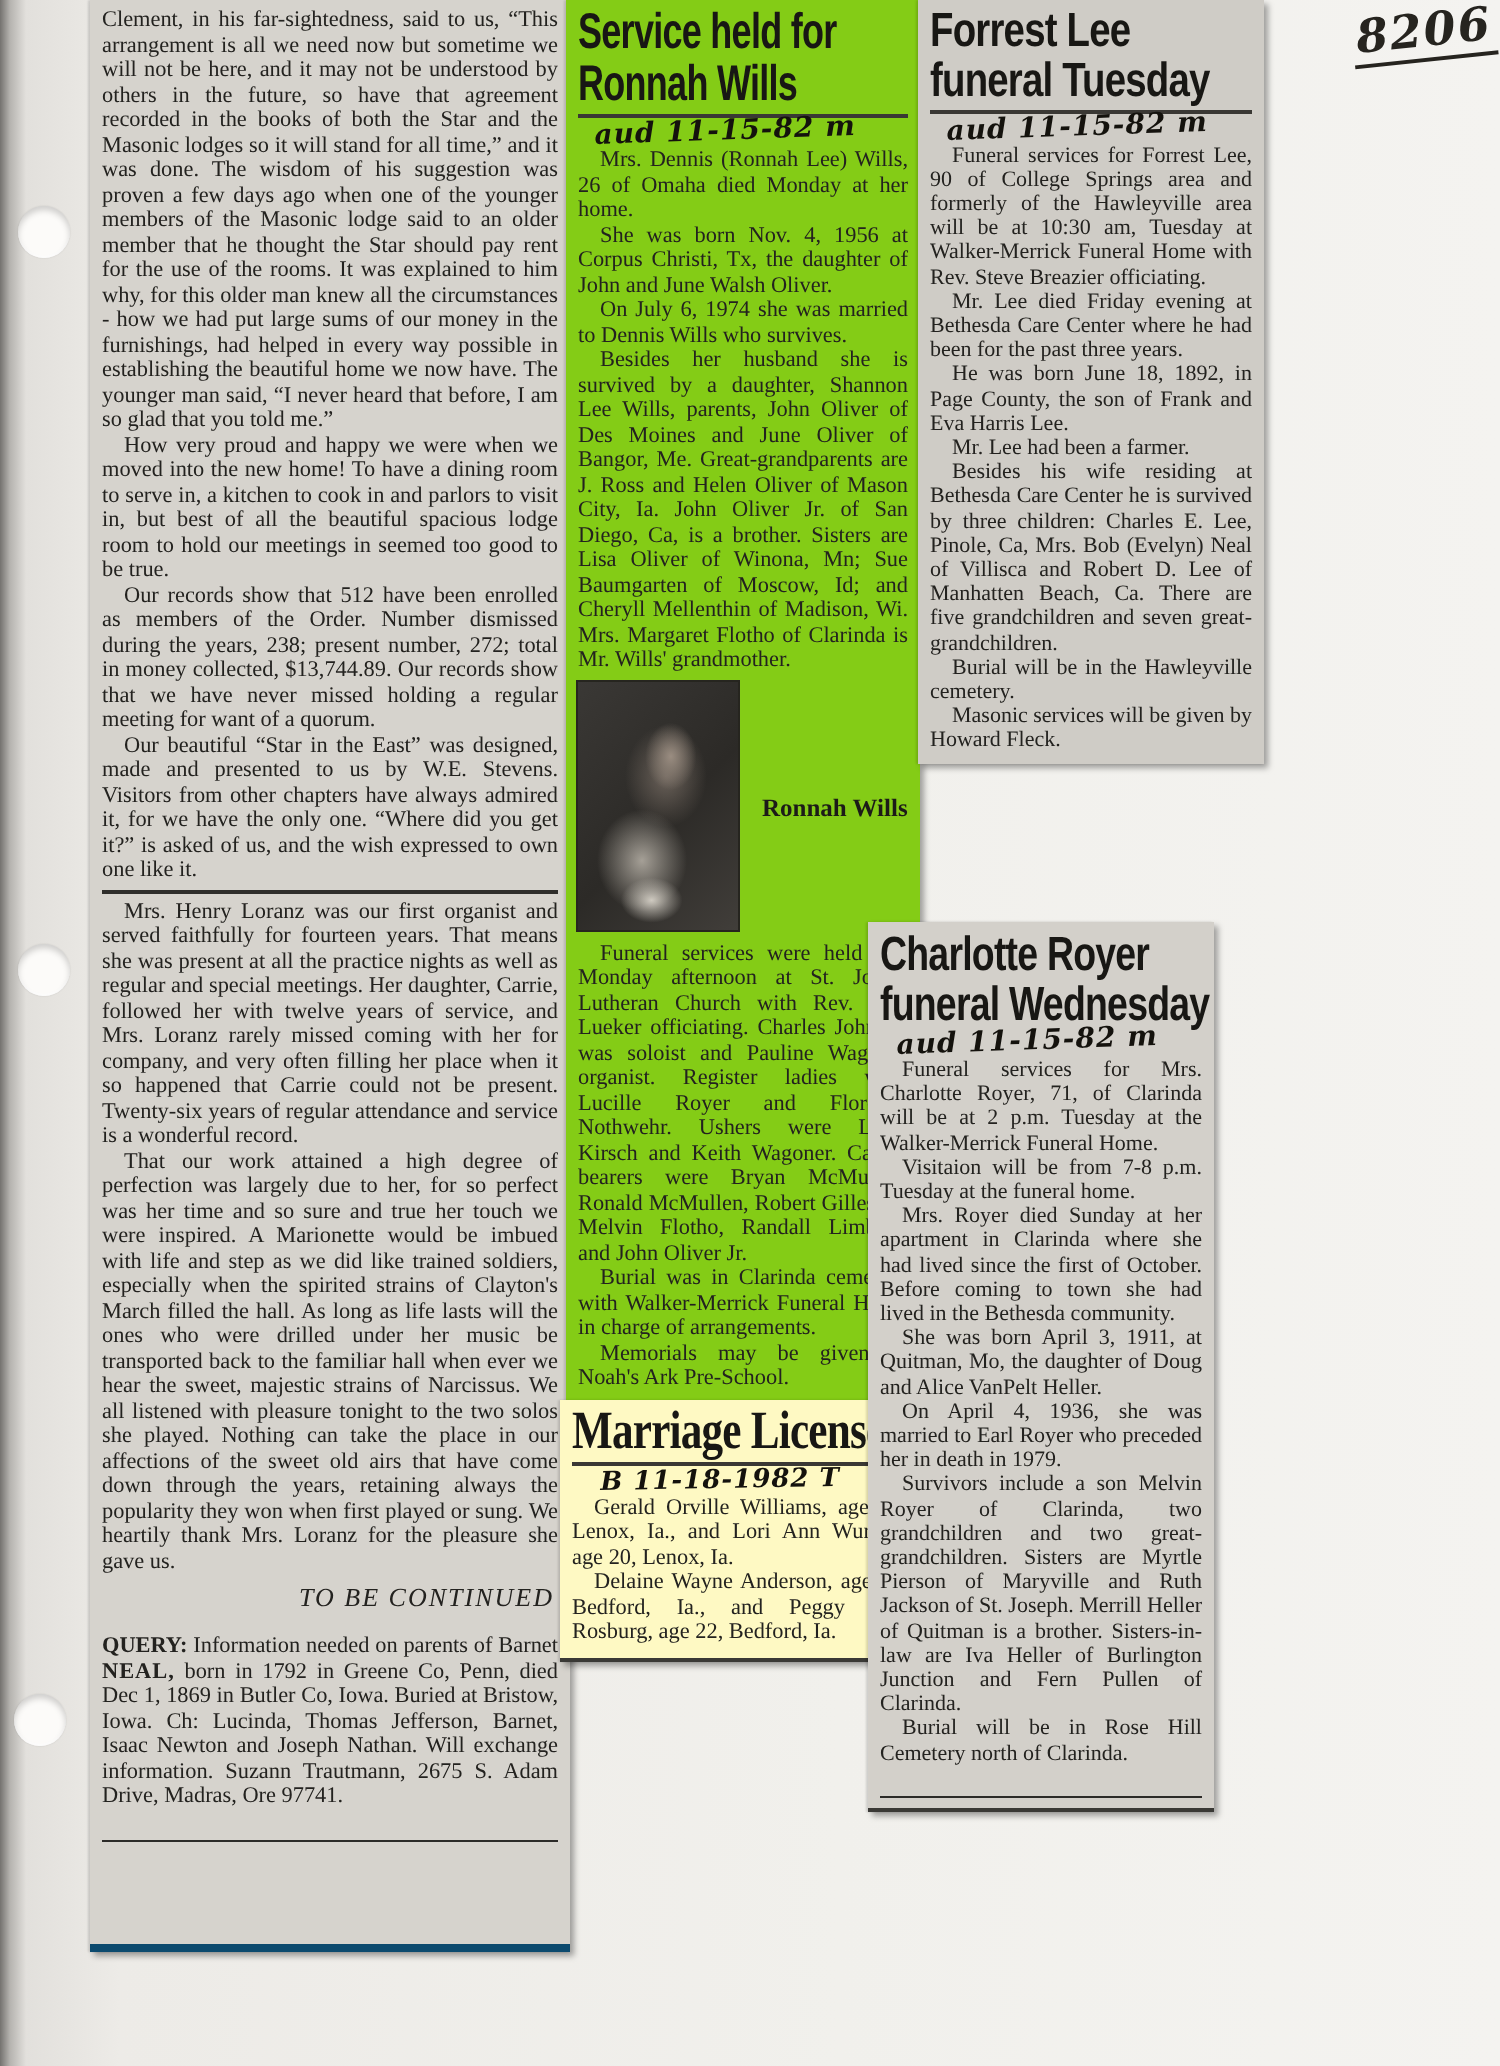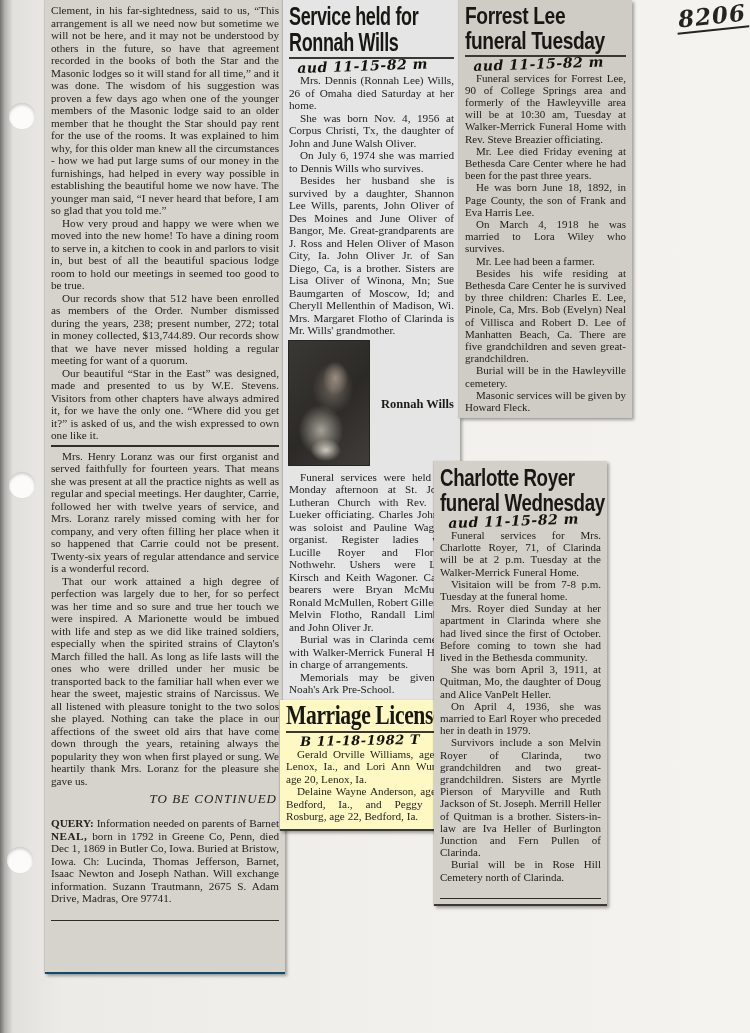--- a/index.html
+++ b/index.html
@@ -71,38 +71,38 @@
 </style>
 </head>
 <body>
 
 <div class="hole" style="left:9px;top:103px;"></div>
 <div class="hole" style="left:9px;top:472px;"></div>
 <div class="hole" style="left:7px;top:847px;"></div>
 
 <div class="page-number">8206</div>
 
-<div class="clip" style="left:45px;top:0;width:228px;padding:4px 6px 6px 6px;background:#d6d3cd;border-bottom:2px solid #0c4a6e;min-height:962px;">
+<div class="clip" style="left:45px;top:0;width:228px;padding:4px 6px 6px 6px;background:#d6d3cd;border-bottom:4px solid #0c4a6e;min-height:962px;">
   <p class="np noindent">Clement, in his far-sightedness, said to us, “This arrangement is all we need now but sometime we will not be here, and it may not be understood by others in the future, so have that agreement recorded in the books of both the Star and the Masonic lodges so it will stand for all time,” and it was done. The wisdom of his suggestion was proven a few days ago when one of the younger members of the Masonic lodge said to an older member that he thought the Star should pay rent for the use of the rooms. It was explained to him why, for this older man knew all the circumstances - how we had put large sums of our money in the furnishings, had helped in every way possible in establishing the beautiful home we now have. The younger man said, “I never heard that before, I am so glad that you told me.”</p>
   <p class="np">How very proud and happy we were when we moved into the new home! To have a dining room to serve in, a kitchen to cook in and parlors to visit in, but best of all the beautiful spacious lodge room to hold our meetings in seemed too good to be true.</p>
   <p class="np">Our records show that 512 have been enrolled as members of the Order. Number dismissed during the years, 238; present number, 272; total in money collected, $13,744.89. Our records show that we have never missed holding a regular meeting for want of a quorum.</p>
   <p class="np">Our beautiful “Star in the East” was designed, made and presented to us by W.E. Stevens. Visitors from other chapters have always admired it, for we have the only one. “Where did you get it?” is asked of us, and the wish expressed to own one like it.</p>
   <div class="rule"></div>
   <p class="np">Mrs. Henry Loranz was our first organist and served faithfully for fourteen years. That means she was present at all the practice nights as well as regular and special meetings. Her daughter, Carrie, followed her with twelve years of service, and Mrs. Loranz rarely missed coming with her for company, and very often filling her place when it so happened that Carrie could not be present. Twenty-six years of regular attendance and service is a wonderful record.</p>
   <p class="np">That our work attained a high degree of perfection was largely due to her, for so perfect was her time and so sure and true her touch we were inspired. A Marionette would be imbued with life and step as we did like trained soldiers, especially when the spirited strains of Clayton's March filled the hall. As long as life lasts will the ones who were drilled under her music be transported back to the familiar hall when ever we hear the sweet, majestic strains of Narcissus. We all listened with pleasure tonight to the two solos she played. Nothing can take the place in our affections of the sweet old airs that have come down through the years, retaining always the popularity they won when first played or sung. We heartily thank Mrs. Loranz for the pleasure she gave us.</p>
   <p class="continued">TO BE CONTINUED</p>
   <p class="np noindent underline-last"><span class="query-label">QUERY:</span><span> Information needed on parents of Barnet </span><span class="query-name">NEAL,</span><span> born in 1792 in Greene Co, Penn, died Dec 1, 1869 in Butler Co, Iowa. Buried at Bristow, Iowa. Ch: Lucinda, Thomas Jefferson, Barnet, Isaac Newton and Joseph Nathan. Will exchange information. Suzann Trautmann, 2675 S. Adam Drive, Madras, Ore 97741.</span></p>
 </div>
 
-<div class="clip" style="left:283px;top:0;width:165px;padding:3px 6px 4px 6px;background:#e5e5e5;border-bottom:2px solid #3a3935;">
+<div class="clip" style="left:283px;top:0;width:165px;padding:3px 6px 4px 6px;background:#84cc16;border-bottom:2px solid #3a3935;">
   <div class="headline-sans" style="font-size:25px;line-height:26px;transform:scaleX(0.72);">Service held for</div>
   <div class="headline-sans" style="font-size:25px;line-height:26px;transform:scaleX(0.72);">Ronnah Wills</div>
   <div class="head-rule"></div>
   <span class="handwriting hw-block">aud 11-15-82 m</span>
-  <p class="np">Mrs. Dennis (Ronnah Lee) Wills, 26 of Omaha died Saturday at her home.</p>
+  <p class="np">Mrs. Dennis (Ronnah Lee) Wills, 26 of Omaha died Monday at her home.</p>
   <p class="np">She was born Nov. 4, 1956 at Corpus Christi, Tx, the daughter of John and June Walsh Oliver.</p>
   <p class="np">On July 6, 1974 she was married to Dennis Wills who survives.</p>
   <p class="np">Besides her husband she is survived by a daughter, Shannon Lee Wills, parents, John Oliver of Des Moines and June Oliver of Bangor, Me. Great-grandparents are J. Ross and Helen Oliver of Mason City, Ia. John Oliver Jr. of San Diego, Ca, is a brother. Sisters are Lisa Oliver of Winona, Mn; Sue Baumgarten of Moscow, Id; and Cheryll Mellenthin of Madison, Wi. Mrs. Margaret Flotho of Clarinda is Mr. Wills' grandmother.</p>
   <div class="photo-row">
     <div class="photo"></div>
     <div class="photo-caption">Ronnah Wills</div>
   </div>
   <p class="np">Funeral services were held this Monday afternoon at St. John's Lutheran Church with Rev. Carl Lueker officiating. Charles Johnson was soloist and Pauline Wagoner organist. Register ladies were Lucille Royer and Florence Nothwehr. Ushers were Larry Kirsch and Keith Wagoner. Casket bearers were Bryan McMullen, Ronald McMullen, Robert Gillespie, Melvin Flotho, Randall Limbeck and John Oliver Jr.</p>
   <p class="np">Burial was in Clarinda cemetery with Walker-Merrick Funeral Home in charge of arrangements.</p>
   <p class="np underline-last">Memorials may be given to Noah's Ark Pre-School.</p>
@@ -117,21 +117,20 @@
 </div>
 
 <div class="clip col-narrow" style="left:459px;top:0;width:161px;padding:3px 6px 5px 6px;background:#cfccc6;">
   <div class="headline-sans" style="transform:scaleX(0.8);">Forrest Lee</div>
   <div class="headline-sans" style="transform:scaleX(0.8);">funeral Tuesday</div>
   <div class="head-rule" style="height:1.5px;"></div>
   <span class="handwriting hw-block">aud 11-15-82 m</span>
   <p class="np">Funeral services for Forrest Lee, 90 of College Springs area and formerly of the Hawleyville area will be at 10:30 am, Tuesday at Walker-Merrick Funeral Home with Rev. Steve Breazier officiating.</p>
   <p class="np">Mr. Lee died Friday evening at Bethesda Care Center where he had been for the past three years.</p>
   <p class="np">He was born June 18, 1892, in Page County, the son of Frank and Eva Harris Lee.</p>
-  <p class="np">On March 4, 1918 he was married to Lora Wiley who survives.</p>
   <p class="np">Mr. Lee had been a farmer.</p>
   <p class="np">Besides his wife residing at Bethesda Care Center he is survived by three children: Charles E. Lee, Pinole, Ca, Mrs. Bob (Evelyn) Neal of Villisca and Robert D. Lee of Manhatten Beach, Ca. There are five grandchildren and seven great-grandchildren.</p>
   <p class="np">Burial will be in the Hawleyville cemetery.</p>
   <p class="np">Masonic services will be given by Howard Fleck.</p>
 </div>
 
 <div class="clip col-narrow" style="left:434px;top:461px;width:161px;padding:4px 6px 5px 6px;background:#d3d0ca;border-bottom:2px solid #3a3935;">
   <div class="headline-sans" style="transform:scaleX(0.78);">Charlotte Royer</div>
   <div class="headline-sans" style="transform:scaleX(0.78);">funeral Wednesday</div>
   <span class="handwriting hw-block">aud 11-15-82 m</span>

